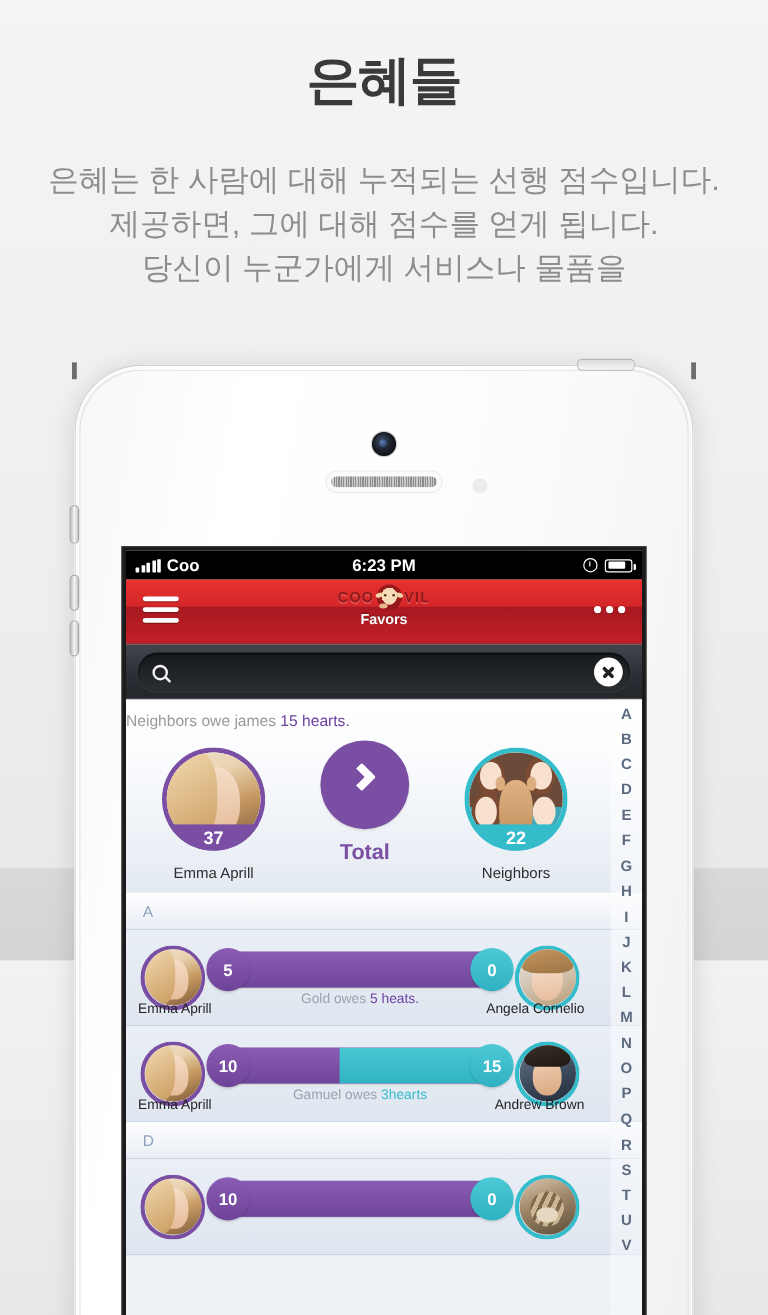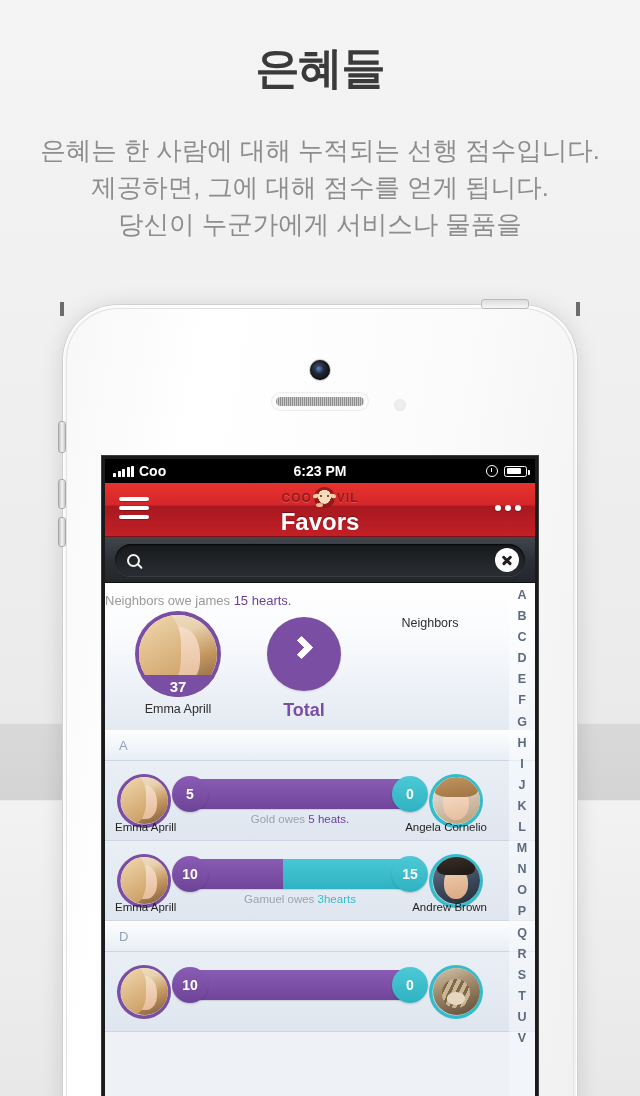--- a/index.html
+++ b/index.html
@@ -101,21 +101,21 @@
     position:relative; }
   .cow::before,.cow::after{content:"";position:absolute;top:7px;width:6px;height:4px;
     border-radius:50%;background:#f3d2a8;}
   .cow::before{left:-1px;transform:rotate(-18deg);} .cow::after{right:-1px;transform:rotate(18deg);}
   .cow-face{position:absolute;left:5px;top:5px;width:11px;height:12px;border-radius:46% 46% 52% 52%;
     background:#f7dcba;}
   .cow-face::before,.cow-face::after{content:"";position:absolute;top:3px;width:2px;height:2px;
     border-radius:50%;background:#4b2a14;}
   .cow-face::before{left:1px;} .cow-face::after{right:1px;}
   .cow-nose{position:absolute;left:2px;bottom:1px;width:7px;height:4px;border-radius:50%;background:#e9b98e;}
-  .nav-title { text-align:center; font-size:24px; font-weight:bold; color:#fff; line-height:1;
+  .nav-title { text-align:center; font-size:12px; font-weight:bold; color:#fff; line-height:1;
     text-shadow:0 -1px 1px rgba(0,0,0,.35); margin-top:2px; }
   .dots { position:absolute; right:14px; top:22px; display:flex; gap:4px; cursor:pointer; }
   .dots i { width:6px; height:6px; border-radius:50%; background:#fff; display:block;
     box-shadow:0 1px 0 rgba(0,0,0,.22); }
 
   .searchbar {
     height:46px; background:linear-gradient(180deg,#41464d 0%,#2b2f35 55%,#23262b 100%);
     padding:7px 10px; border-bottom:1px solid #111;
   }
   .searchfield {
@@ -137,21 +137,21 @@
 
   .content { position:relative; height:621px; background:#eef2f7; }
   .summary {
     background:linear-gradient(180deg,#ffffff 0%,#fbfcfe 30%,#e4eaf2 100%);
     padding:10px 0 9px; position:relative;
   }
   .summary-line { text-align:left; font-size:13px; color:#9a9a9a; margin-bottom:3px; }
   .summary-line b { color:#6b3fa0; font-weight:normal; }
   .summary-row { display:flex; align-items:flex-start; justify-content:center; gap:26px; padding:0 48px 0 16px; }
   .sum-item { text-align:center; width:100px; }
-  .av-wrap { width:86px; height:86px; margin:0 auto; border-radius:50%; position:relative; overflow:hidden; }
+  .av-wrap { width:86px; height:86px; margin:12px auto; border-radius:50%; position:relative; overflow:hidden; }
   .av-purple { box-shadow:inset 0 0 0 4px #7a4fa3; }
   .av-teal { box-shadow:inset 0 0 0 4px #35bccb; }
   .av-img { position:absolute; inset:4px; border-radius:50%; overflow:hidden; background:#ddd; }
   .badge-bar { position:absolute; left:0; right:0; bottom:0; height:22px; color:#fff;
     font-size:15px; font-weight:bold; display:flex; align-items:center; justify-content:center; }
   .badge-purple{background:#7a4fa3;} .badge-teal{background:#35bccb;}
   .sum-name { margin-top:5px; font-size:12.5px; color:#2d2d2d; }
   .total-btn { width:74px; height:74px; border-radius:50%; background:#7a4fa3; margin:6px auto 0;
     position:relative; cursor:pointer; box-shadow:0 1px 2px rgba(0,0,0,.12); }
   .chev { position:absolute; left:26px; top:22px; width:17px; height:17px;
@@ -353,20 +353,35 @@
           </div>
 
           <div class="sum-item">
             <div class="total-btn">
               <span class="chev"></span>
             </div>
             <div class="total-label">Total</div>
           </div>
 
           <div class="sum-item">
+            <div class="av-wrap av-teal">
+              <div class="av-img">
+                <div class="ph ph-group">
+                  <span class="fig hair" style="left:8%;top:6%;width:30%;height:40%"></span>
+                  <span class="fig head" style="left:12%;top:10%;width:22%;height:30%"></span>
+                  <span class="fig hair" style="left:60%;top:4%;width:32%;height:42%"></span>
+                  <span class="fig head" style="left:66%;top:10%;width:22%;height:30%"></span>
+                  <span class="fig hair" style="left:2%;top:42%;width:32%;height:44%"></span>
+                  <span class="fig head" style="left:6%;top:48%;width:24%;height:32%"></span>
+                  <span class="fig head" style="left:68%;top:48%;width:24%;height:32%"></span>
+                  <span class="cow-mid"></span>
+                </div>
+              </div>
+              <div class="badge-bar badge-teal">22</div>
+            </div>
             <div class="sum-name">Neighbors</div>
           </div>
 
         </div>
       </div>
 
       <div class="sec-head">A</div>
 
       <div class="row">
         <div class="row-av left p">

